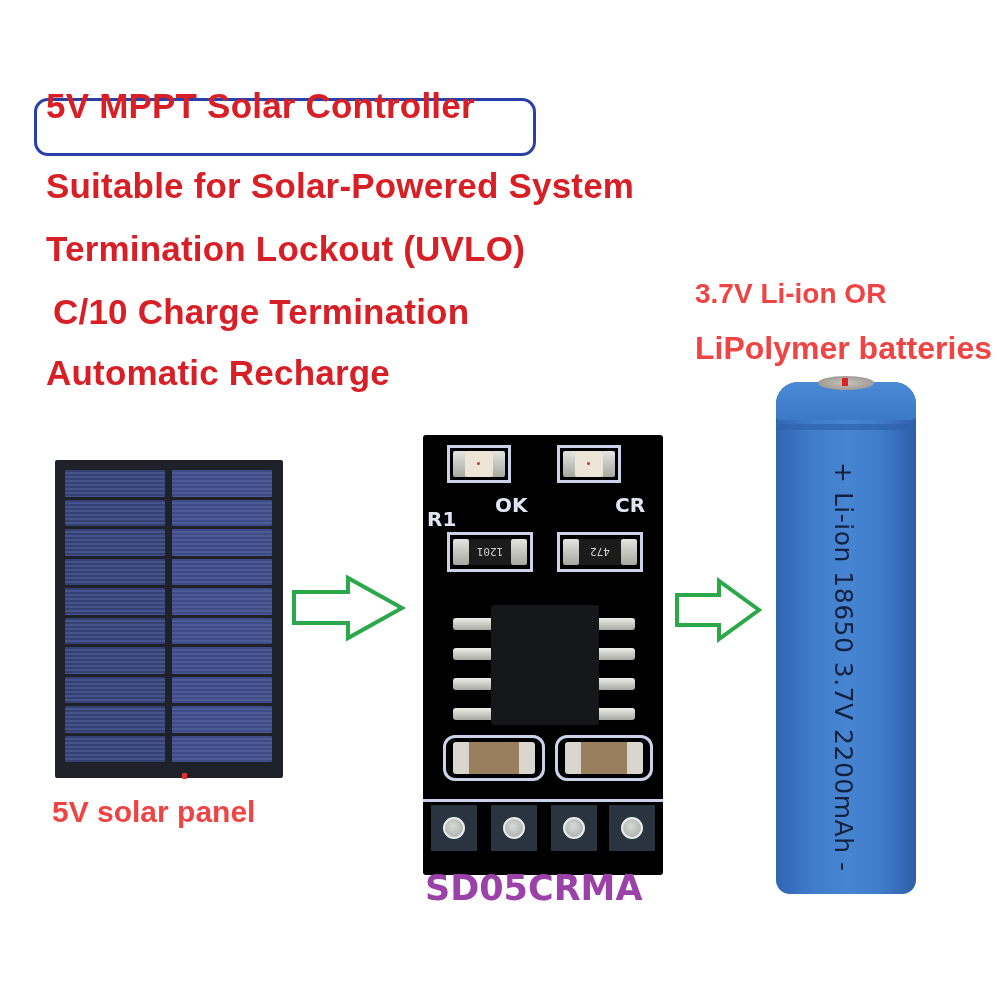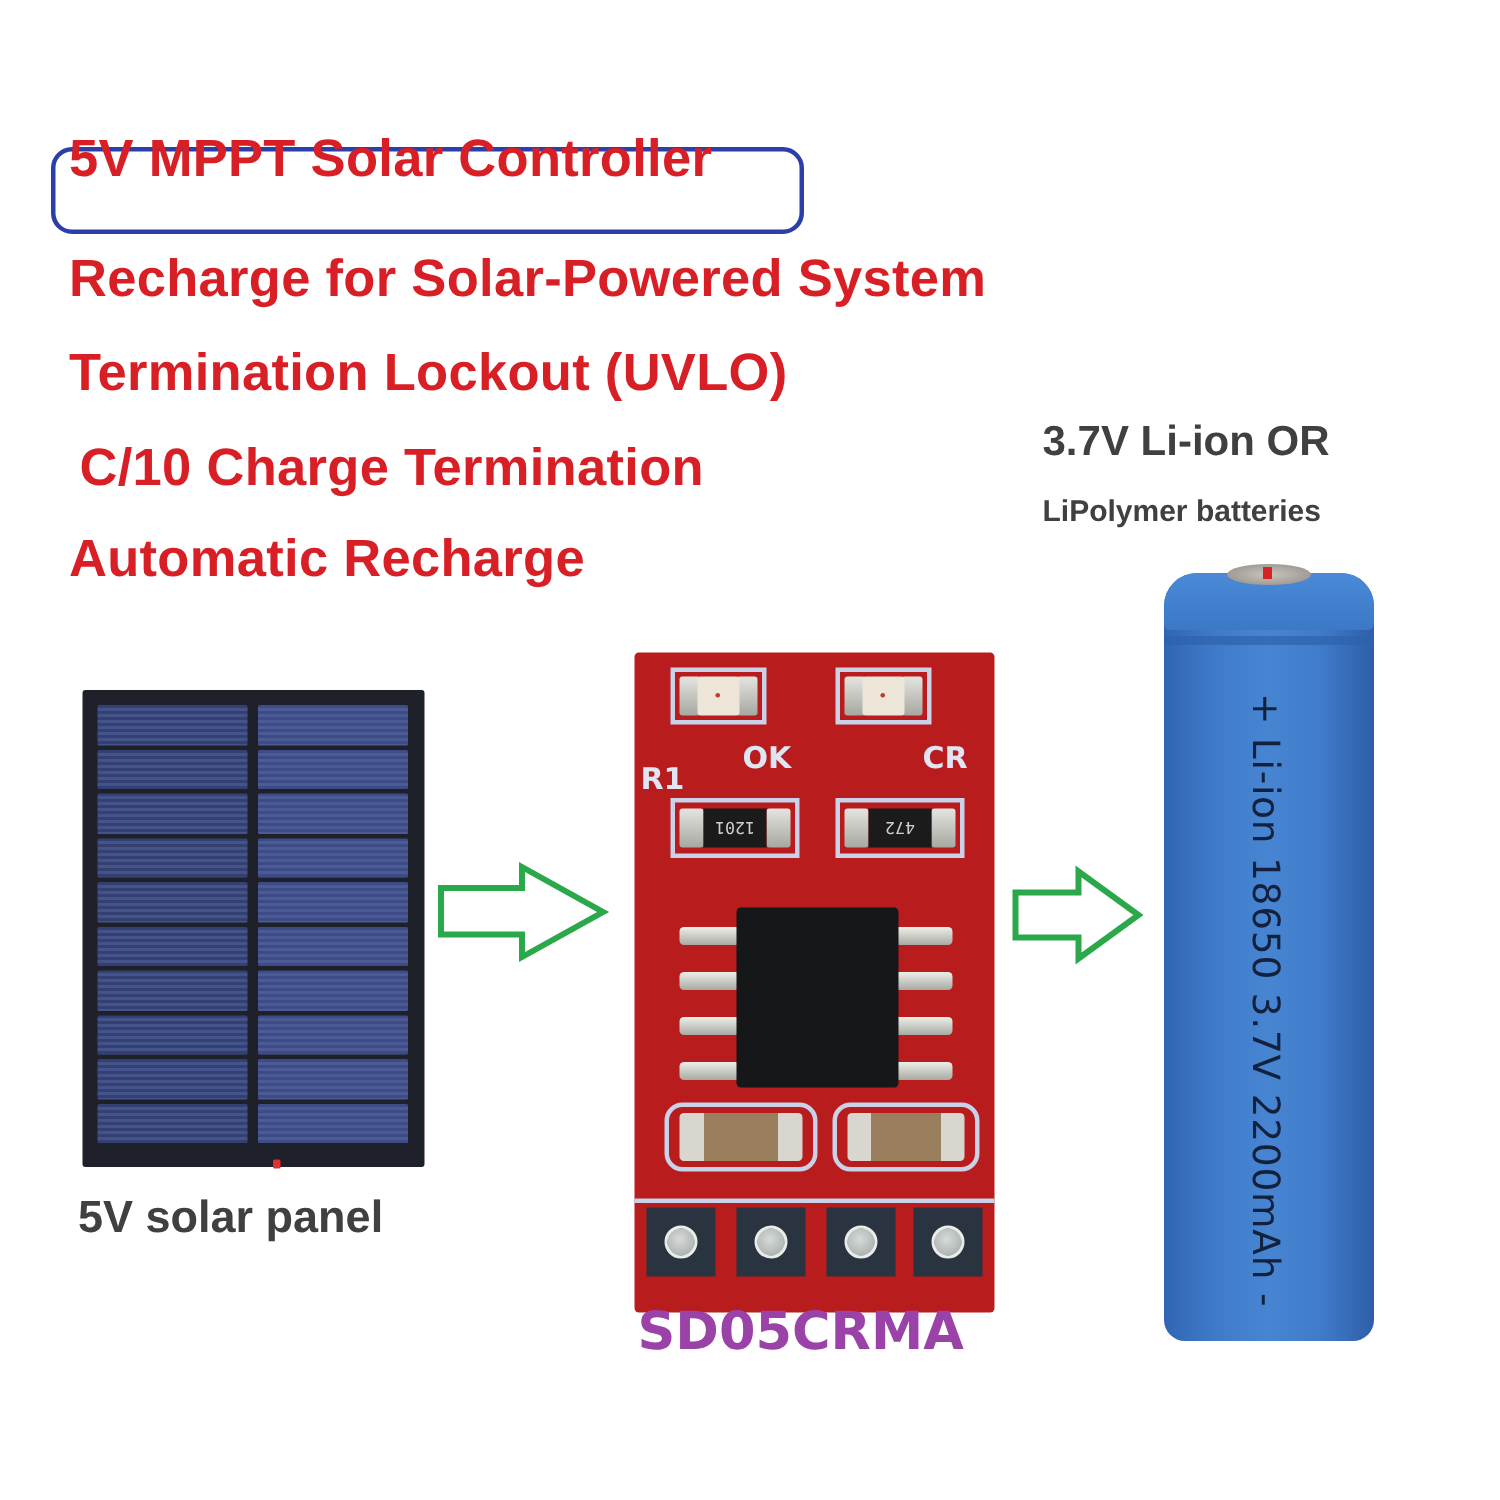--- a/index.html
+++ b/index.html
@@ -1,28 +1,28 @@
 <!DOCTYPE html>
 <html><head>
 <meta charset="utf-8">
 <style>
   html, body { margin:0; padding:0; background:#ffffff; }
   body { width:1000px; height:1000px; position:relative; overflow:hidden; font-family:"Liberation Sans", "DejaVu Sans", sans-serif; }
   .abs { position:absolute; }
   .feat { color:#d81f26; font-weight:bold; font-size:35px; white-space:nowrap; letter-spacing:0.2px; }
-  .green-text { color:#404040; font-weight:bold; white-space:nowrap; }
+  .green-text { color:#ef4444; font-weight:bold; white-space:nowrap; }
   .title-box { position:absolute; left:34px; top:98px; width:502px; height:58px; border:3px solid #2b3fa8; border-radius:14px; box-sizing:border-box; }
   
   .panel { position:absolute; left:55px; top:460px; width:228px; height:318px; background:#1e2129; border-radius:2px; }
   .panel-col { position:absolute; top:10px; width:100px; height:292px; display:flex; flex-direction:column; gap:3px; }
   .cell { flex:1; background: repeating-linear-gradient(to bottom, #3d4b86 0px, #3d4b86 2px, #4c5b96 2px, #4c5b96 4px); border-radius:1px; }
   .panel-col.left .cell { background: repeating-linear-gradient(to bottom, #34406f 0px, #34406f 2px, #44538c 2px, #44538c 4px); }
   .panel-dot { position:absolute; width:5px; height:6px; background:#e03030; left:127px; top:313px; border-radius:1px; }
   
-  .pcb { position:absolute; left:423px; top:435px; width:240px; height:440px; background:#b91c1c; border-radius:3px; }
+  .pcb { position:absolute; left:423px; top:435px; width:240px; height:440px; background:#000000; border-radius:3px; }
   .silk { position:absolute; border:3px solid #c9d2e8; box-sizing:border-box; }
   .pad { position:absolute; background:linear-gradient(180deg,#e4e4e0,#a8a8a2); border-radius:2px; }
   .led-body { position:absolute; background:#ece5d8; border-radius:2px; }
   .led-dot { position:absolute; width:3px; height:3px; background:#c0392b; border-radius:50%; }
   .res-body { position:absolute; background:#1b1b1b; color:#cfcfcf; font-size:11px; font-family:"DejaVu Sans Mono", monospace; display:flex; align-items:center; justify-content:center; transform:rotate(180deg); }
   .silk-label { position:absolute; color:#dfe5f3; font-weight:bold; font-family:"DejaVu Sans", sans-serif; font-size:20px; }
   .ic { position:absolute; left:63px; top:167px; width:78px; height:120px; background:#151719; border-radius:3px; }
   .ic-pin { position:absolute; height:12px; width:40px; background:linear-gradient(180deg,#efefea,#a9a9a3); border-radius:3px; }
   .cap-body { position:absolute; background:linear-gradient(90deg,#d8d6cf 0,#d8d6cf 20%,#9a7f5e 20%,#9a7f5e 80%,#d8d6cf 80%); border-radius:3px; }
   .header-bar { position:absolute; left:0; top:364px; width:240px; height:3px; background:#c9d2e8; }
@@ -37,27 +37,27 @@
   .battery-cap { position:absolute; left:42px; top:-6px; width:56px; height:14px; border-radius:50%; background:radial-gradient(ellipse at center,#c9c4bc,#8f8a84); }
   .battery-cap-red { position:absolute; left:66px; top:-4px; width:6px; height:8px; background:#d42424; }
   .battery-text { position:absolute; left:70px; top:80px; transform-origin:0 0; transform:translateX(12px) rotate(90deg); font-family:"DejaVu Sans", sans-serif; font-size:25px; color:#14213d; white-space:nowrap; letter-spacing:0.5px; }
   .model { position:absolute; left:425px; top:868px; color:#9b42a8; font-weight:bold; font-size:35px; font-family:"DejaVu Sans", sans-serif; }
 </style>
 </head>
 <body>
 
 <div class="title-box"></div>
 <div class="abs feat" style="left:46px; top:86px;">5V MPPT Solar Controller</div>
-<div class="abs feat" style="left:46px; top:166px;">Recharge for Solar-Powered System</div>
+<div class="abs feat" style="left:46px; top:166px;">Suitable for Solar-Powered System</div>
 <div class="abs feat" style="left:46px; top:229px;">Termination Lockout (UVLO)</div>
 <div class="abs feat" style="left:53px; top:292px;">C/10 Charge Termination</div>
 <div class="abs feat" style="left:46px; top:353px;">Automatic Recharge</div>
 
 <div class="abs green-text" style="left:695px; top:278px; font-size:28px;">3.7V Li-ion OR</div>
-<div class="abs green-text" style="left:695px; top:330px; font-size:20px;">LiPolymer batteries</div>
+<div class="abs green-text" style="left:695px; top:330px; font-size:32px;">LiPolymer batteries</div>
 
 <div class="panel">
   <div class="panel-col left" style="left:10px;">
     <div class="cell"></div>
       <div class="cell"></div>
       <div class="cell"></div>
       <div class="cell"></div>
       <div class="cell"></div>
     <div class="cell"></div>
       <div class="cell"></div>

